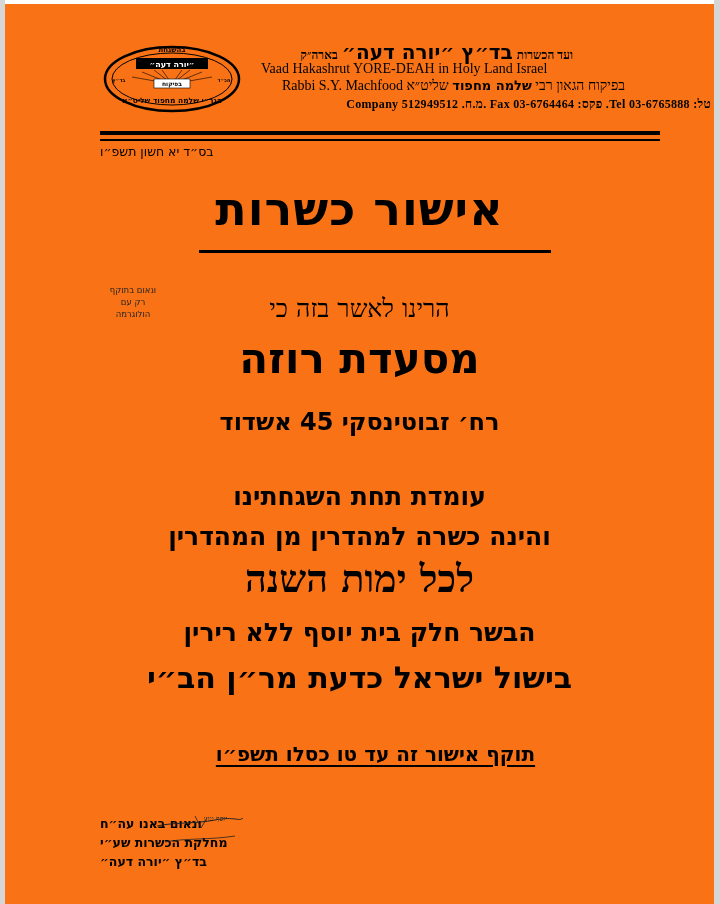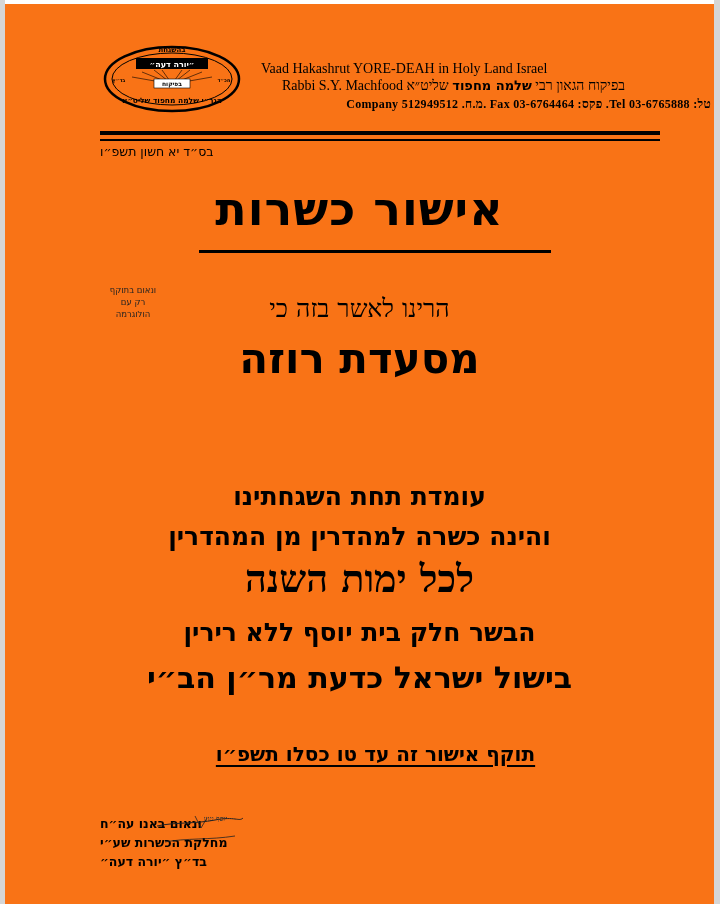--- a/index.html
+++ b/index.html
@@ -72,20 +72,25 @@
     </g>
     <rect x="52" y="35" width="36" height="9" fill="#fff" stroke="#000" stroke-width="0.6"></rect>
     <text x="70" y="8" text-anchor="middle" font-size="7" font-family="DejaVu Sans, sans-serif" font-weight="bold">בהשגחת</text>
     <text x="70" y="23" text-anchor="middle" font-size="8" fill="#fff" font-family="DejaVu Sans, sans-serif" font-weight="bold">״יורה דעה״</text>
     <text x="70" y="42" text-anchor="middle" font-size="6" font-family="DejaVu Sans, sans-serif" font-weight="bold">בפיקוח</text>
     <text x="17" y="38" text-anchor="middle" font-size="5" font-family="DejaVu Sans, sans-serif" font-weight="bold">בד״ץ</text>
     <text x="122" y="38" text-anchor="middle" font-size="5" font-family="DejaVu Sans, sans-serif" font-weight="bold">חכ״ד</text>
     <text x="70" y="59" text-anchor="middle" font-size="7.5" font-family="DejaVu Sans, sans-serif" font-weight="bold">הגר״י שלמה מחפוד שליט״א</text>
   </svg>
 
+  <div class="hdr-line hdr-title">
+    <span class="small">ועד הכשרות</span>
+    <span class="big">בד״ץ ״יורה דעה״</span>
+    <span class="small">בארה״ק</span>
+  </div>
 
   <div class="hdr-line hdr-en">Vaad Hakashrut YORE-DEAH in Holy Land Israel</div>
 
   <div class="hdr-line hdr-rabbi">
     <span>בפיקוח הגאון רבי</span>
     <span class="b">שלמה מחפוד</span>
     <span>שליט״א</span>
     <span style="direction:ltr; unicode-bidi:embed;">Rabbi S.Y. Machfood</span>
   </div>
 
@@ -100,20 +105,21 @@
   <div class="title-rule"></div>
 
   <div class="side-note">
     <div>ונאום בתוקף</div>
     <div>רק עם</div>
     <div>הולוגרמה</div>
   </div>
 
   <div class="center l-hereby">הרינו לאשר בזה כי</div>
   <div class="center l-name">מסעדת רוזה</div>
+  <div class="center l-addr">רח׳ זבוטינסקי 45 אשדוד</div>
   <div class="center l-under">עומדת תחת השגחתינו</div>
   <div class="center l-kosher">והינה כשרה למהדרין מן המהדרין</div>
   <div class="center l-year">לכל ימות השנה</div>
   <div class="center l-meat">הבשר חלק בית יוסף ללא רירין</div>
   <div class="center l-bishul">בישול ישראל כדעת מר״ן הב״י</div>
   <div class="center l-valid">תוקף אישור זה עד טו כסלו תשפ״ו</div>
 
   <div class="sig">
     <div>ונאום באנו עה״ח</div>
     <div>מחלקת הכשרות שע״י</div>

